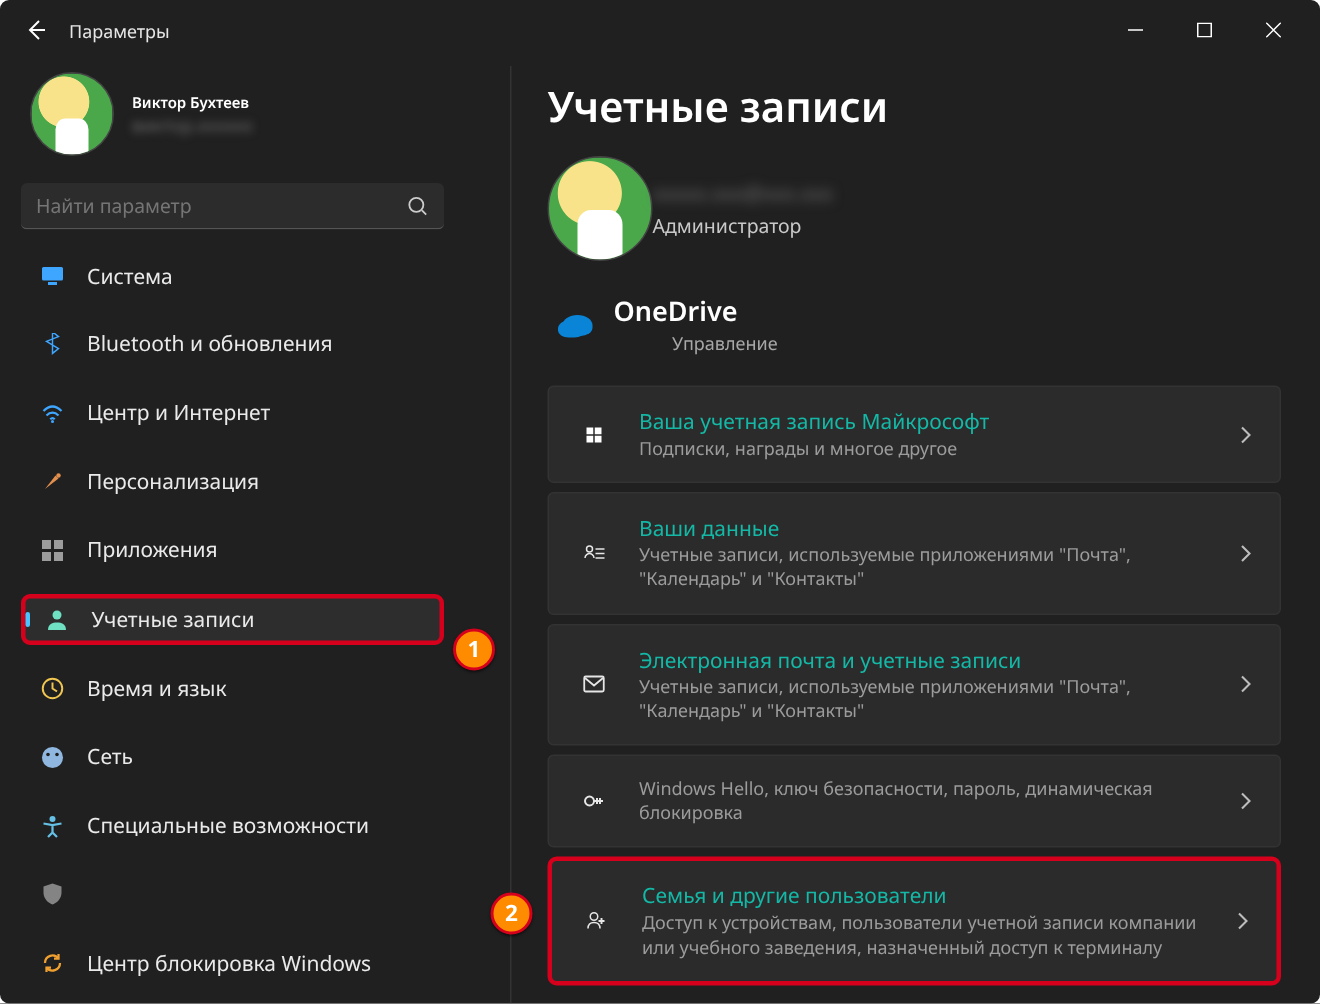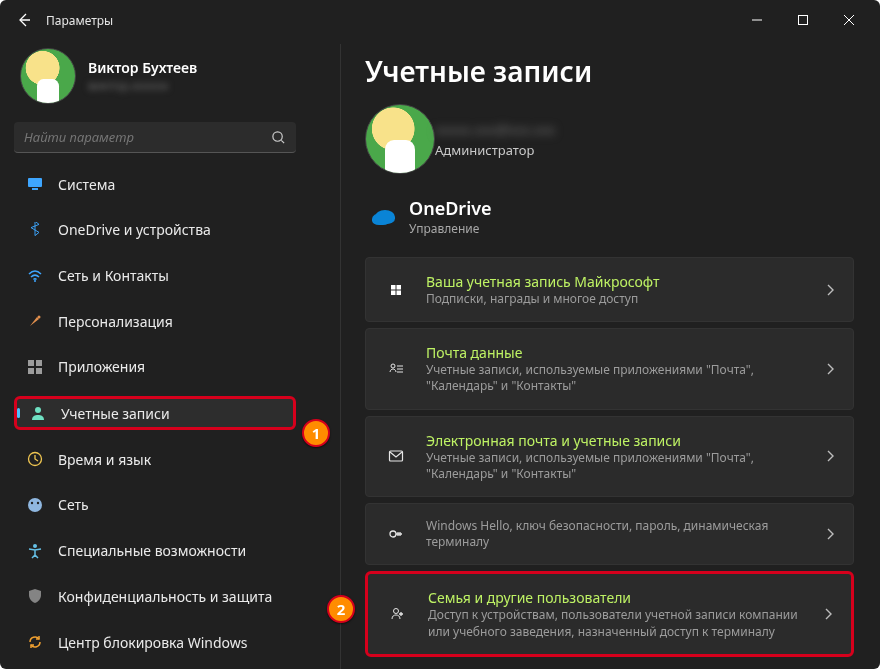--- a/index.html
+++ b/index.html
@@ -8,46 +8,46 @@
 .titlebar { height: 40px; display: flex; align-items: center; padding: 0 8px; }
 .back-btn { width: 32px; height: 32px; display: flex; align-items: center; justify-content: center; color: #fff; font-size: 16px; }
 .app-title { font-size: 12px; margin-left: 6px; color: #e6e6e6; }
 .win-controls { margin-left: auto; display: flex; }
 .win-btn { width: 46px; height: 32px; display: flex; align-items: center; justify-content: center; color: #fff; }
 .body { display: flex; height: calc(100% - 40px); }
 .sidebar { width: 310px; padding: 0 14px 10px 14px; display: flex; flex-direction: column; }
 .profile { display: flex; align-items: center; gap: 12px; padding: 8px 6px 18px 6px; }
 .avatar { width: 56px; height: 56px; border-radius: 50%; background: radial-gradient(circle at 40% 35%, #f8e28a 0 35%, #4aa84a 36% 100%); border: 1px solid #444; position: relative; overflow: hidden; }
 .avatar::after { content:""; position:absolute; left:30%; top:55%; width:40%; height:45%; background:#fff; border-radius:30% 30% 0 0;}
-.profile-name { font-size: 14px; font-weight: 600; }
+.profile-name { font-size: 10px; font-weight: 600; }
 .profile-email { font-size: 12px; color: #6a6a6a; filter: blur(3px); }
 .search { display: flex; align-items: center; background: #2c2c2c; border-bottom: 1px solid #555; border-radius: 4px; height: 34px; padding: 0 10px; margin-bottom: 14px; }
-.search input { flex: 1; background: transparent; border: none; outline: none; color: #ccc; font-size: 13px; font-style: italic; }
+.search input { flex: 1; background: transparent; border: none; outline: none; color: #ccc; font-size: 13px; }
 .nav { display: flex; flex-direction: column; gap: 12px; overflow-y: auto; }
 .nav-item { display: flex; align-items: center; gap: 14px; height: 38px; padding: 0 12px; border-radius: 4px; font-size: 14px; color: #eaeaea; cursor: pointer; }
 .nav-item .ico { width: 18px; height: 18px; display: flex; align-items: center; justify-content: center; font-size: 14px; }
 .nav-item.active { background: #2d2d2d; position: relative; }
 .nav-item.active::before { content:""; position:absolute; left:0; top:9px; bottom:9px; width:3px; background:#4cc2ff; border-radius:2px;}
 .highlight-1 { border: 3px solid #d6001c; border-radius: 6px; }
 .main { flex: 1; padding: 4px 18px 0 30px; overflow: hidden; position: relative; }
 .main-scroll { height: 100%; overflow-y: auto; padding-right: 8px; border-left:1px solid #333; padding-left:24px;}
 .page-title { font-size: 28px; font-weight: 600; margin: 8px 0 14px; }
 .prof-row { display: flex; align-items: center; margin-bottom: 18px; }
 .big-avatar { width: 70px; height: 70px; border-radius: 50%; background: radial-gradient(circle at 40% 35%, #f8e28a 0 35%, #4aa84a 36% 100%); border:1px solid #444; position:relative; overflow:hidden;}
 .big-avatar::after{content:"";position:absolute;left:28%;top:52%;width:44%;height:48%;background:#fff;border-radius:30% 30% 0 0;}
 .prof-email { font-size: 14px; color: #6a6a6a; filter: blur(4px); margin-bottom:2px;}
 .prof-role { font-size: 13px; color: #c9c9c9; }
 .onedrive { display: flex; align-items: center; gap: 14px; padding: 4px 0 20px 10px; }
 .od-icon { width:20px; height:14px; background:#0a84d6; border-radius:50% 50% 40% 40%; box-shadow: -4px 2px 0 -1px #0a84d6;}
 .od-title { font-size: 18px; font-weight: 600; }
-.od-sub { font-size: 12px; color: #a8a8a8; }
+.od-sub { font-size: 12px; color: #a8a8a8; margin-left: 39px; }
 .card { background: #2b2b2b; border: 1px solid #333; border-radius: 4px; display: flex; align-items: center; gap: 18px; padding: 14px 18px; margin-bottom: 6px; cursor: pointer; }
 .card .cico { width: 24px; display: flex; justify-content: center; color: #e6e6e6; }
 .card-body { flex: 1; }
-.card-title { font-size: 14px; color: #bef264; }
+.card-title { font-size: 14px; color: #14b8a6; }
 .card-sub { font-size: 12px; color: #9c9c9c; line-height: 1.35; }
 .chev { color: #bdbdbd; font-size: 14px; }
 .highlight-2 { border: 3px solid #d6001c; border-radius: 6px; }
 .badge { position: absolute; width: 28px; height: 28px; background: #ff8c00; border: 2px solid #d6001c; border-radius: 50%; color: #fff; font-weight: 700; font-size: 15px; display: flex; align-items: center; justify-content: center; box-shadow: 0 1px 2px rgba(0,0,0,.6); z-index:5;}
 .nav::-webkit-scrollbar, .main-scroll::-webkit-scrollbar { width: 4px; }
 .nav::-webkit-scrollbar-thumb, .main-scroll::-webkit-scrollbar-thumb { background: #555; border-radius: 2px; }
 svg { display:block; }
 </style>
 </head>
 <body>
@@ -105,30 +105,30 @@
               </svg>
             </span>
             <span>Система</span>
           </div>
           <div class="nav-item">
             <span class="ico">
               <svg width="16" height="16" viewBox="0 0 16 16">
                 <path d="M8 1v14l5-4-10-6 10-4-5-4z" fill="none" stroke="#3ea6ff" stroke-width="1.2" transform="scale(.8) translate(2 2)"></path>
               </svg>
             </span>
-            <span>OneDrive и устройства</span>
+            <span>Bluetooth и обновления</span>
           </div>
           <div class="nav-item">
             <span class="ico">
               <svg width="16" height="16" viewBox="0 0 16 16">
                 <path d="M2 6c4-4 8-4 12 0M4 9c2.5-2.5 5.5-2.5 8 0M6.5 11.5c1-1 2-1 3 0" stroke="#3ea6ff" fill="none" stroke-width="1.5"></path>
                 <circle cx="8" cy="13" r="1" fill="#3ea6ff"></circle>
               </svg>
             </span>
-            <span>Сеть и Контакты</span>
+            <span>Центр и Интернет</span>
           </div>
           <div class="nav-item">
             <span class="ico">
               <svg width="16" height="16" viewBox="0 0 16 16">
                 <path d="M3 13l7-9 2 2-9 7z" fill="#e28f4d"></path>
                 <circle cx="12" cy="4" r="1.5" fill="#e28f4d"></circle>
               </svg>
             </span>
             <span>Персонализация</span>
           </div>
@@ -179,21 +179,20 @@
               </svg>
             </span>
             <span>Специальные возможности</span>
           </div>
           <div class="nav-item">
             <span class="ico">
               <svg width="16" height="16" viewBox="0 0 16 16">
                 <path d="M8 1l6 2v4c0 4-3 7-6 8-3-1-6-4-6-8V3z" fill="#848484"></path>
               </svg>
             </span>
-            <span>Конфиденциальность и защита</span>
           </div>
           <div class="nav-item">
             <span class="ico">
               <svg width="16" height="16" viewBox="0 0 16 16">
                 <path d="M3 8a5 5 0 0 1 9-3M13 8a5 5 0 0 1-9 3" stroke="#f0a030" fill="none" stroke-width="1.5"></path>
                 <path d="M12 2v3h-3M4 14v-3h3" stroke="#f0a030" fill="none" stroke-width="1.5"></path>
               </svg>
             </span>
             <span>Центр блокировка Windows</span>
           </div>
@@ -222,38 +221,38 @@
               <div class="cico">
                 <svg width="16" height="16" viewBox="0 0 16 16">
                   <rect x="3" y="3" width="4.5" height="4.5" fill="#fff"></rect>
                   <rect x="8.5" y="3" width="4.5" height="4.5" fill="#fff"></rect>
                   <rect x="3" y="8.5" width="4.5" height="4.5" fill="#fff"></rect>
                   <rect x="8.5" y="8.5" width="4.5" height="4.5" fill="#fff"></rect>
                 </svg>
               </div>
     <div class="card-body">
       <div class="card-title">Ваша учетная запись Майкрософт</div>
-      <div class="card-sub">Подписки, награды и многое доступ</div>
+      <div class="card-sub">Подписки, награды и многое другое</div>
     </div>
     <div class="chev">
       <svg width="10" height="14" viewBox="0 0 10 14">
                   <path d="M3 2l5 5-5 5" stroke="#bdbdbd" fill="none" stroke-width="1.4"></path>
                 </svg>
     </div>
             </div>
             <div class="card">
               <div class="cico">
                 <svg width="16" height="16" viewBox="0 0 16 16">
                   <circle cx="5" cy="5" r="2" stroke="#e6e6e6" fill="none"></circle>
                   <path d="M2 11c0-2 2-3 3-3s3 1 3 3" stroke="#e6e6e6" fill="none"></path>
                   <path d="M9 5h6M9 8h6M9 11h6" stroke="#e6e6e6"></path>
                 </svg>
               </div>
     <div class="card-body">
-      <div class="card-title">Почта данные</div>
+      <div class="card-title">Ваши данные</div>
       <div class="card-sub">Учетные записи, используемые приложениями "Почта", "Календарь" и "Контакты"</div>
     </div>
     <div class="chev">
       <svg width="10" height="14" viewBox="0 0 10 14">
                   <path d="M3 2l5 5-5 5" stroke="#bdbdbd" fill="none" stroke-width="1.4"></path>
                 </svg>
     </div>
             </div>
             <div class="card">
               <div class="cico">
@@ -273,21 +272,21 @@
     </div>
             </div>
             <div class="card">
               <div class="cico">
                 <svg width="16" height="16" viewBox="0 0 16 16">
                   <circle cx="5" cy="8" r="3" stroke="#e6e6e6" fill="none" stroke-width="1.3"></circle>
                   <path d="M8 8h6m-2-2v4m-2-4v4" stroke="#e6e6e6" stroke-width="1.3"></path>
                 </svg>
               </div>
     <div class="card-body">
-      <div class="card-sub">Windows Hello, ключ безопасности, пароль, динамическая терминалу</div>
+      <div class="card-sub">Windows Hello, ключ безопасности, пароль, динамическая блокировка</div>
     </div>
     <div class="chev">
       <svg width="10" height="14" viewBox="0 0 10 14">
                   <path d="M3 2l5 5-5 5" stroke="#bdbdbd" fill="none" stroke-width="1.4"></path>
                 </svg>
     </div>
             </div>
             <div class="card highlight-2">
               <div class="cico">
                 <svg width="16" height="16" viewBox="0 0 16 16">

